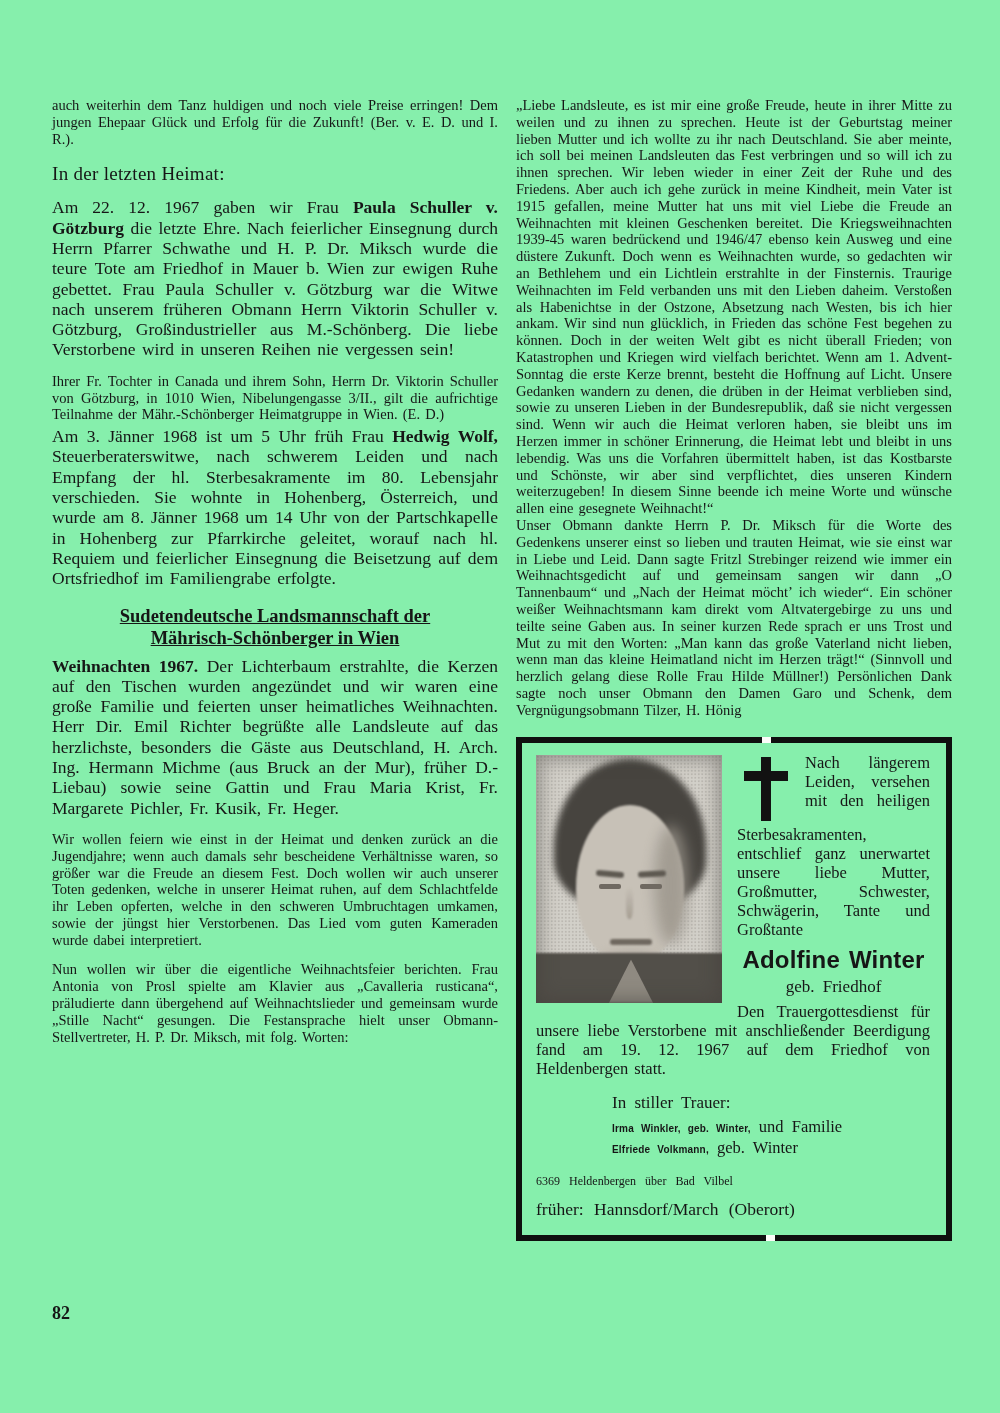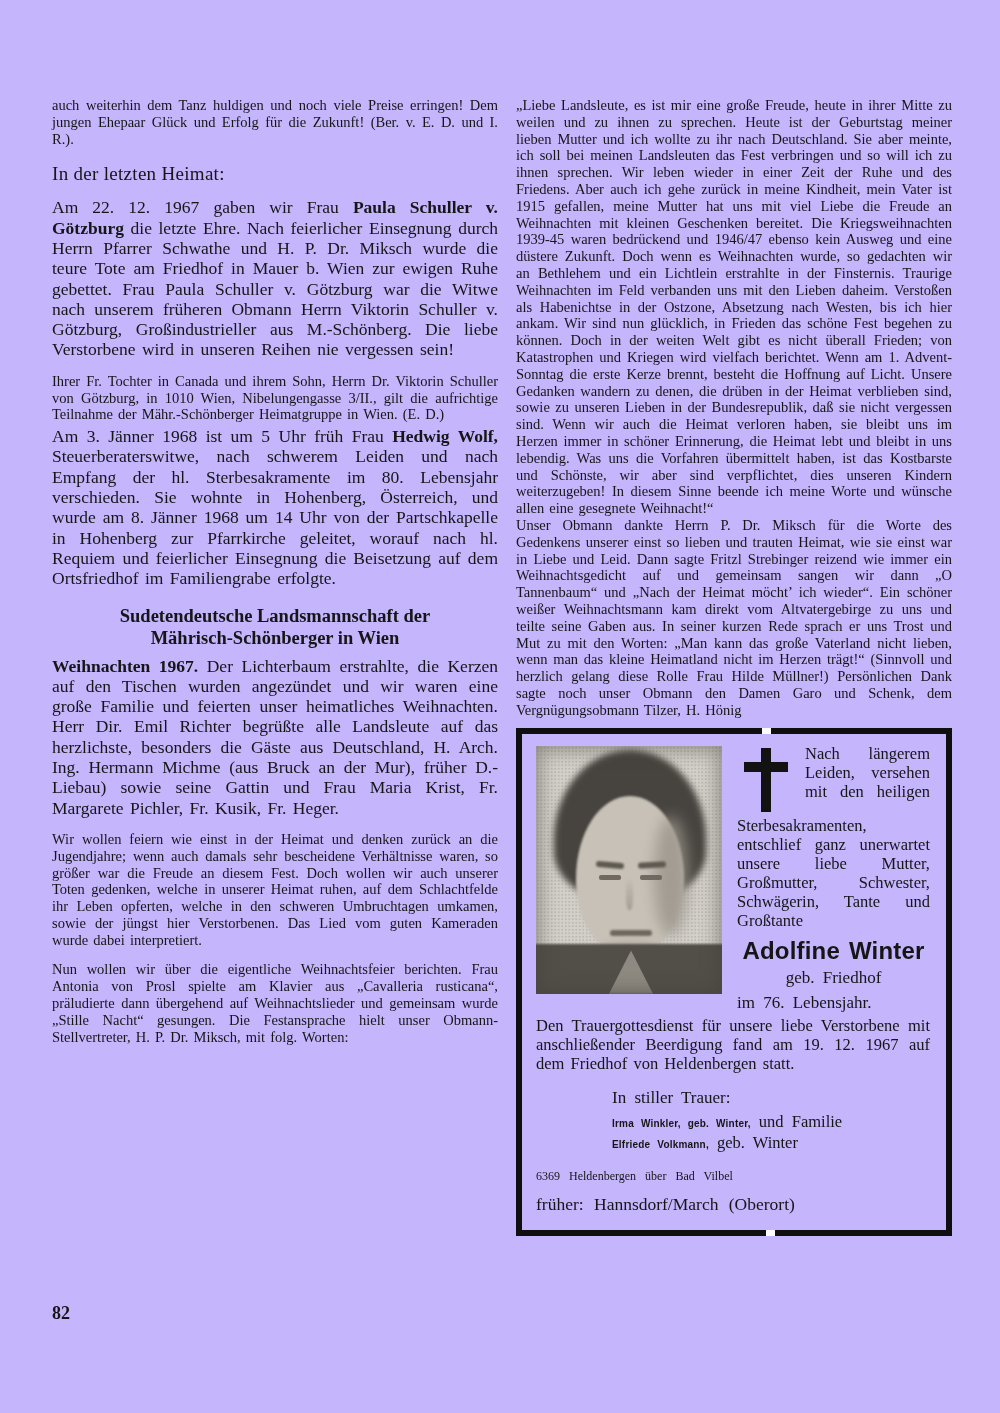--- a/index.html
+++ b/index.html
@@ -1,47 +1,48 @@
 <!DOCTYPE html>
 <html lang="de"><head>
 <meta charset="utf-8">
 <style>
   html,body{margin:0;padding:0;background:#e9e7e2;}
   .page{
-    position:relative;width:1000px;height:1413px;background:#c4b5fd;
+    position:relative;width:1000px;height:1413px;background:#86efac;
     color:#161616;font-family:"Liberation Serif","DejaVu Serif",serif;
     margin:0 auto;overflow:hidden;
   }
   .col{position:absolute;top:97px;}
   .col-left{left:52px;width:446px;}
   .col-right{left:516px;width:436px;}
 
   p{margin:0;}
   .just{text-align:justify;}
   .small{font-size:14.5px;line-height:16.8px;word-spacing:1.5px;}
   .big{font-size:17.5px;line-height:20.3px;word-spacing:2px;}
 
   .heading{
     font-size:19px;font-weight:normal;margin:16px 0 12px;line-height:22px;
     letter-spacing:0.3px;
   }
   .heading-center{
     font-size:18.5px;font-weight:bold;text-align:center;margin:16px 0 6px;
     line-height:22.5px;
+    text-decoration:underline;
   }
   .mt-s{margin-top:13px;}
   .mt-xs{margin-top:3px;}
 
   .page-number{
     position:absolute;left:52px;top:1291px;font-size:18px;font-weight:bold;margin-top:12px;
   }
 
   
   .obit-box{
-    margin-top:10px;border:6px solid #0f0f0f;position:relative;
+    margin-top:19px;border:6px solid #0f0f0f;position:relative;
     padding:10px 16px 16px 14px;min-height:360px;
     font-size:16.5px;line-height:19px;word-spacing:2px;
   }
   .notch{position:absolute;background:#fcfbf8;height:6px;width:9px;}
   .notch-top{top:-6px;left:240px;}
   .notch-bottom{bottom:-6px;left:244px;}
 
   .obit-photo{
     float:left;width:186px;height:248px;margin:2px 15px 6px 0;
     position:relative;overflow:hidden;background:#d5d2cb;
@@ -137,21 +138,20 @@
       </div>
 
       <div class="obit-cross">
         <span class="cv"></span>
         <span class="ch"></span>
       </div>
 
       <p class="obit-intro">Nach längerem Leiden, versehen mit den heiligen Sterbesakramenten, entschlief ganz unerwartet unsere liebe Mutter, Großmutter, Schwester, Schwägerin, Tante und Großtante</p>
       <p class="obit-name">Adolfine Winter</p>
       <p class="obit-maiden">geb. Friedhof</p>
-      <p class="obit-age">im 76. Lebensjahr.</p>
       <p class="obit-service">Den Trauergottesdienst für unsere liebe Verstorbene mit anschließender Beerdigung fand am 19. 12. 1967 auf dem Friedhof von Heldenbergen statt.</p>
       <p class="obit-mourning-label">In stiller Trauer:</p>
       <p class="obit-mourner"><b>Irma Winkler, geb. Winter,</b><span> und Familie</span></p>
       <p class="obit-mourner"><b>Elfriede Volkmann,</b><span> geb. Winter</span></p>
       <p class="obit-address">6369 Heldenbergen über Bad Vilbel</p>
       <p class="obit-former">früher: Hannsdorf/March (Oberort)</p>
     </div>
   </div>
 
   <div class="page-number">82</div>

